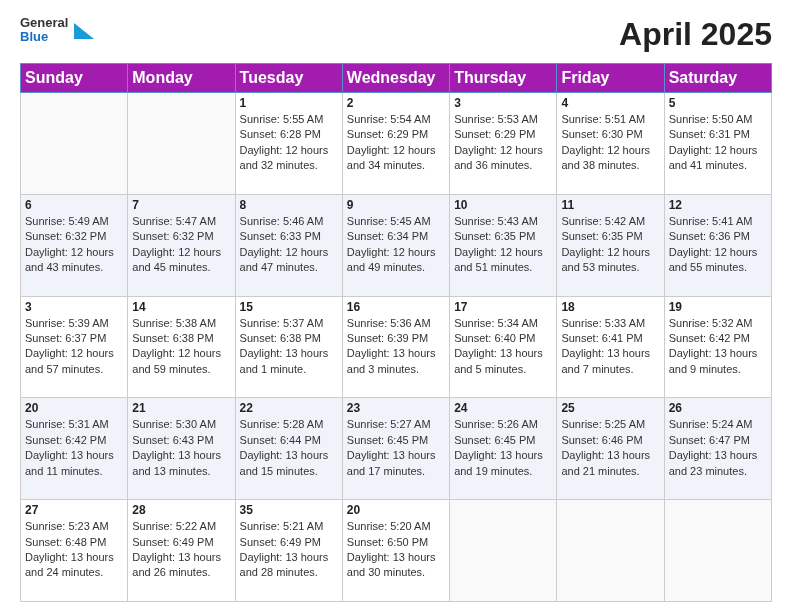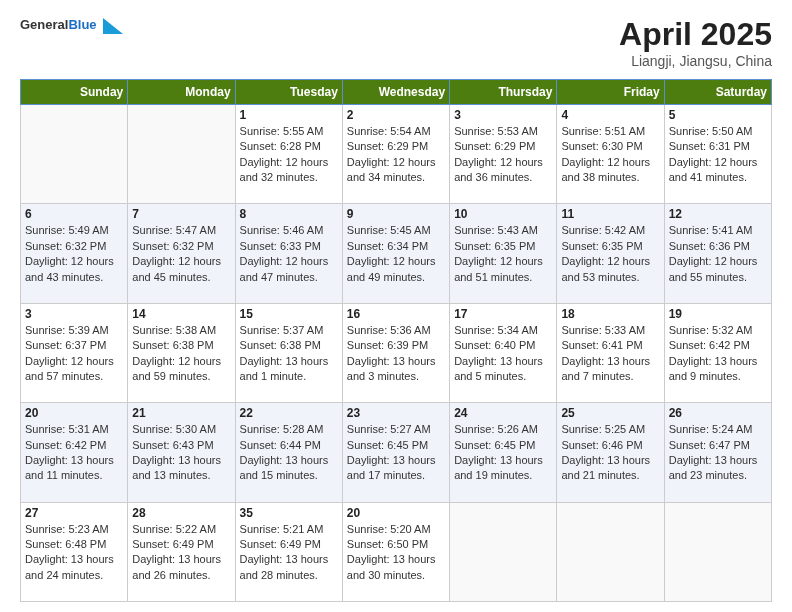--- a/index.html
+++ b/index.html
@@ -23,21 +23,21 @@
       align-items: flex-start;
       margin-bottom: 10px;
     }
     .logo {
       display: flex;
       align-items: center;
       gap: 4px;
     }
     .logo-text {
       display: flex;
-      flex-direction: row;
+      flex-direction: column;
       font-size: 13px;
       font-weight: bold;
       line-height: 1.1;
     }
     .logo-text .general { color: #333; }
     .logo-text .blue { color: #1a6fc4; }
     .logo-arrow {
       width: 0;
       height: 0;
       border-top: 16px solid transparent;
@@ -59,26 +59,26 @@
       color: #555;
     }
     .calendar {
       flex: 1;
       border: 1px solid #ccc;
       border-collapse: collapse;
       width: 100%;
       table-layout: fixed;
     }
     .calendar th {
-      background: #4d7c0f;
+      background: #a21caf;
       color: #fff;
-      font-size: 12px;
+      font-size: 16px;
       font-weight: bold;
       padding: 5px 4px;
-      text-align: right;
+      text-align: left;
       border: 1px solid #5a90d0;
     }
     .calendar td {
       vertical-align: top;
       border: 1px solid #ccc;
       padding: 3px 4px;
       font-size: 10px;
       color: #333;
       height: 80px;
     }
@@ -108,21 +108,20 @@
   <div class="header">
     <div class="logo">
       <div class="logo-text">
         <span class="general">General</span>
         <span class="blue">Blue</span>
       </div>
       <div class="logo-arrow"></div>
     </div>
     <div class="title-block">
       <div class="month-year">April 2025</div>
-      <div class="location">Liangji, Jiangsu, China</div>
     </div>
   </div>
 
   <table class="calendar">
     <thead>
       <tr>
 
       <th>Sunday</th>
           <th>Monday</th>
           <th>Tuesday</th>

